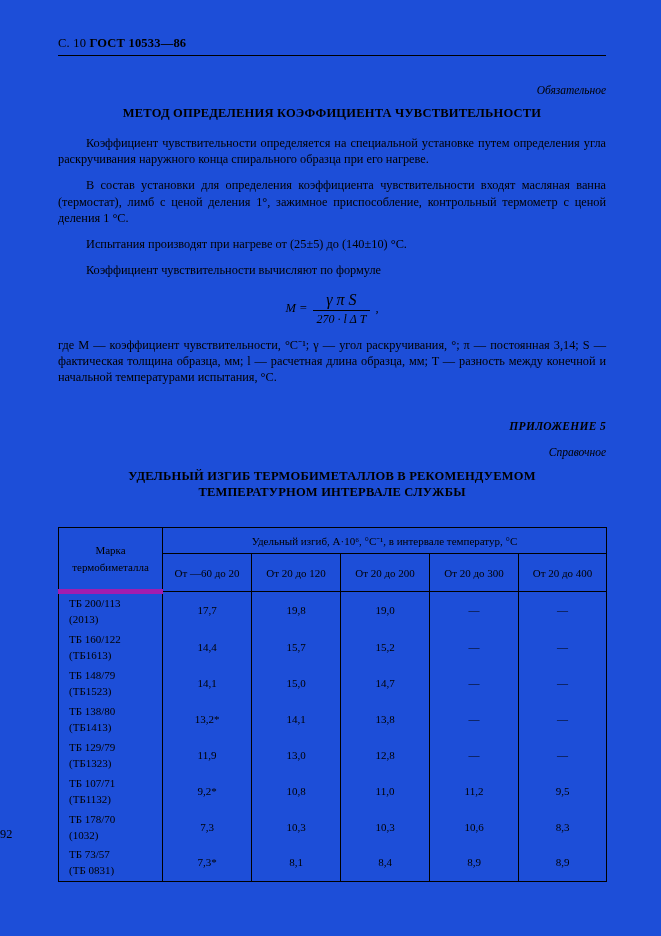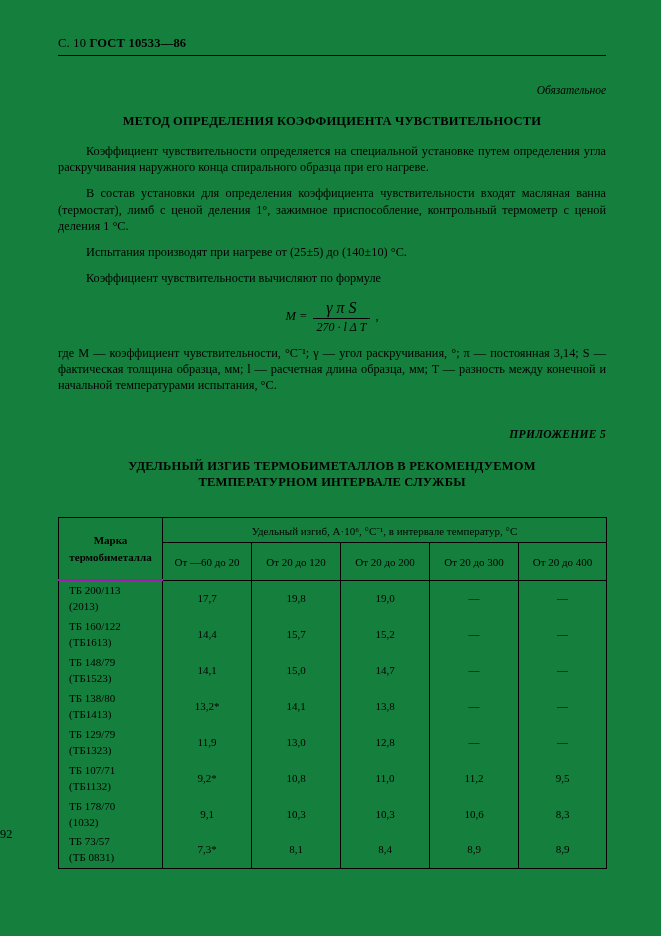--- a/index.html
+++ b/index.html
@@ -13,21 +13,21 @@
     position: relative;
     font-family: "Liberation Serif", serif;
     color: #000;
     overflow: hidden;
   }
   .page {
     position: absolute;
     left: 0; top: 0;
     width: 661px;
     height: 936px;
-    background: #15803d;
+    background: #1d4ed8;
   }
   .content {
     position: absolute;
     left: 58px;
     top: 36px;
     width: 548px;
   }
 
   
   .page-header {
@@ -53,21 +53,21 @@
     font-weight: bold;
     font-style: italic;
     letter-spacing: 0.3px;
   }
   .appendix .sub {
     font-style: italic;
     margin-top: 14px;
   }
 
   .section-title {
-    margin-top: 18px;
+    margin-top: 10px;
     text-align: center;
     font-weight: bold;
     font-size: 12.5px;
     letter-spacing: 0.2px;
   }
   .section-title.two-line { line-height: 1.35; }
 
   p.body {
     margin: 0;
     margin-top: 10px;
@@ -122,39 +122,39 @@
     table-layout: fixed;
   }
   table.bimet th, table.bimet td {
     border: 1px solid #000;
     text-align: center;
     vertical-align: middle;
   }
   table.bimet th.brand {
     width: 104px;
     padding: 14px 4px;
-    font-weight: bold;
+    font-weight: normal;
     line-height: 1.5;
   }
   table.bimet th.span {
     font-weight: normal;
     padding: 1px 2px;
   }
   table.bimet th.sub {
     font-weight: normal;
     padding: 7px 2px;
   }
   table.bimet td.mark {
     text-align: left;
     padding: 2px 2px 2px 10px;
     line-height: 1.45;
     border-bottom: none;
     border-top: none;
   }
-  table.bimet tr.first-data td.mark { border-top: 2px solid #a21caf; margin-top: 12px; }
+  table.bimet tr.first-data td.mark { border-top: 5px solid #a21caf; margin-top: 12px; }
   table.bimet tr.last-data td.mark { border-bottom: 1px solid #000; }
   table.bimet td.val {
     padding: 2px 2px;
     line-height: 1.45;
     border-top: none;
     border-bottom: none;
   }
   table.bimet tr.first-data td.val { border-top: 1px solid #000; }
   table.bimet tr.last-data td.val { border-bottom: 1px solid #000; }
   table.bimet td.mark .line2 { display: block; }
@@ -196,20 +196,21 @@
         <span class="num">γ π S</span>
         <span class="den">270 · l Δ T</span>
       </span>
       <span>,</span>
     </div>
 
     <div class="notes">где M — коэффициент чувствительности, °С⁻¹; γ — угол раскручивания, °; π — постоянная 3,14; S — фактическая толщина образца, мм; l — расчетная длина образца, мм; T — разность между конечной и начальной температурами испытания, °С.</div>
 
     <div class="appendix" style="margin-top:34px;">
       <div class="title">ПРИЛОЖЕНИЕ 5</div>
+      <div class="sub">Справочное</div>
     </div>
 
     <div class="section-title two-line">
       <div>УДЕЛЬНЫЙ ИЗГИБ ТЕРМОБИМЕТАЛЛОВ В РЕКОМЕНДУЕМОМ</div>
       <div>ТЕМПЕРАТУРНОМ ИНТЕРВАЛЕ СЛУЖБЫ</div>
     </div>
 
     <div class="table-wrap">
       <table class="bimet">
         <colgroup>
@@ -301,21 +302,21 @@
             <td class="val">10,8</td>
             <td class="val">11,0</td>
             <td class="val">11,2</td>
             <td class="val">9,5</td>
           </tr>
           <tr>
             <td class="mark">
               <span>ТБ  178/70</span>
               <span class="line2">(1032)</span>
             </td>
-            <td class="val">9,1</td>
+            <td class="val">7,3</td>
             <td class="val">10,3</td>
             <td class="val">10,3</td>
             <td class="val">10,6</td>
             <td class="val">8,3</td>
           </tr>
           <tr class="last-data">
             <td class="mark">
               <span>ТБ  73/57</span>
               <span class="line2">(ТБ  0831)</span>
             </td>

